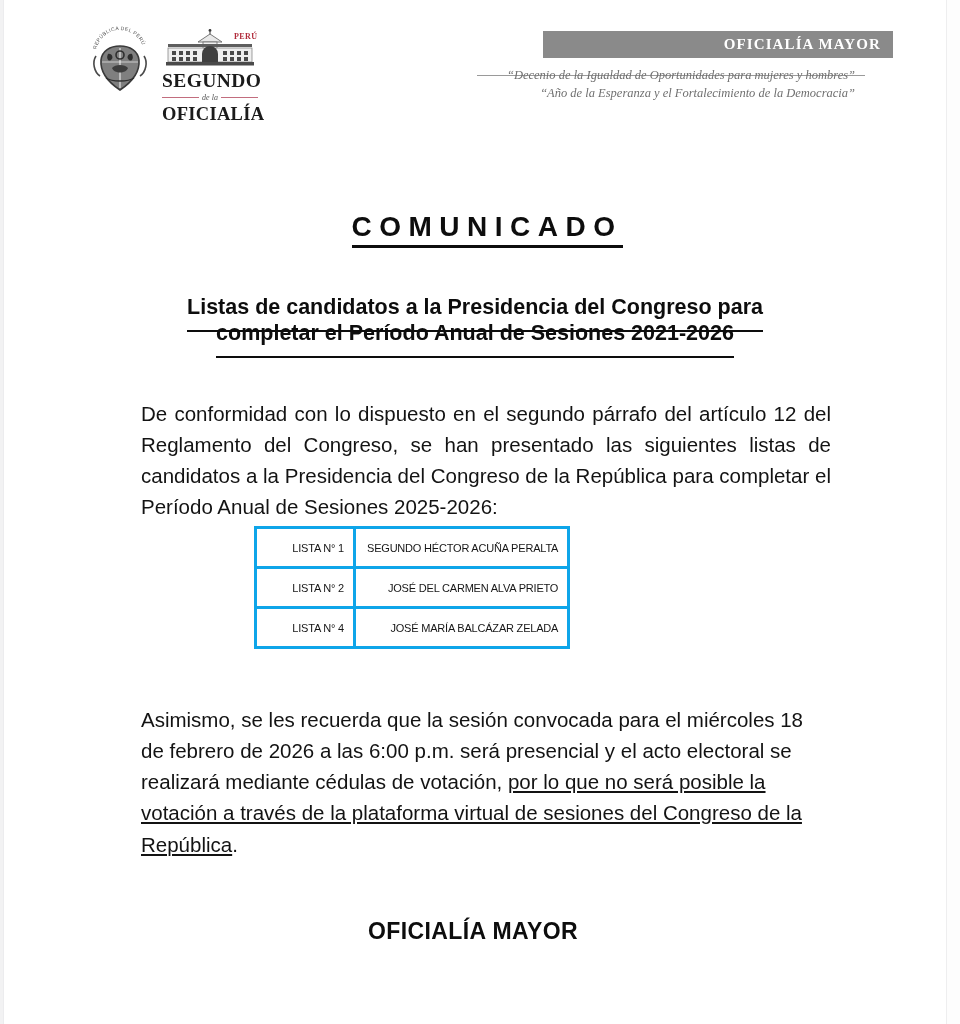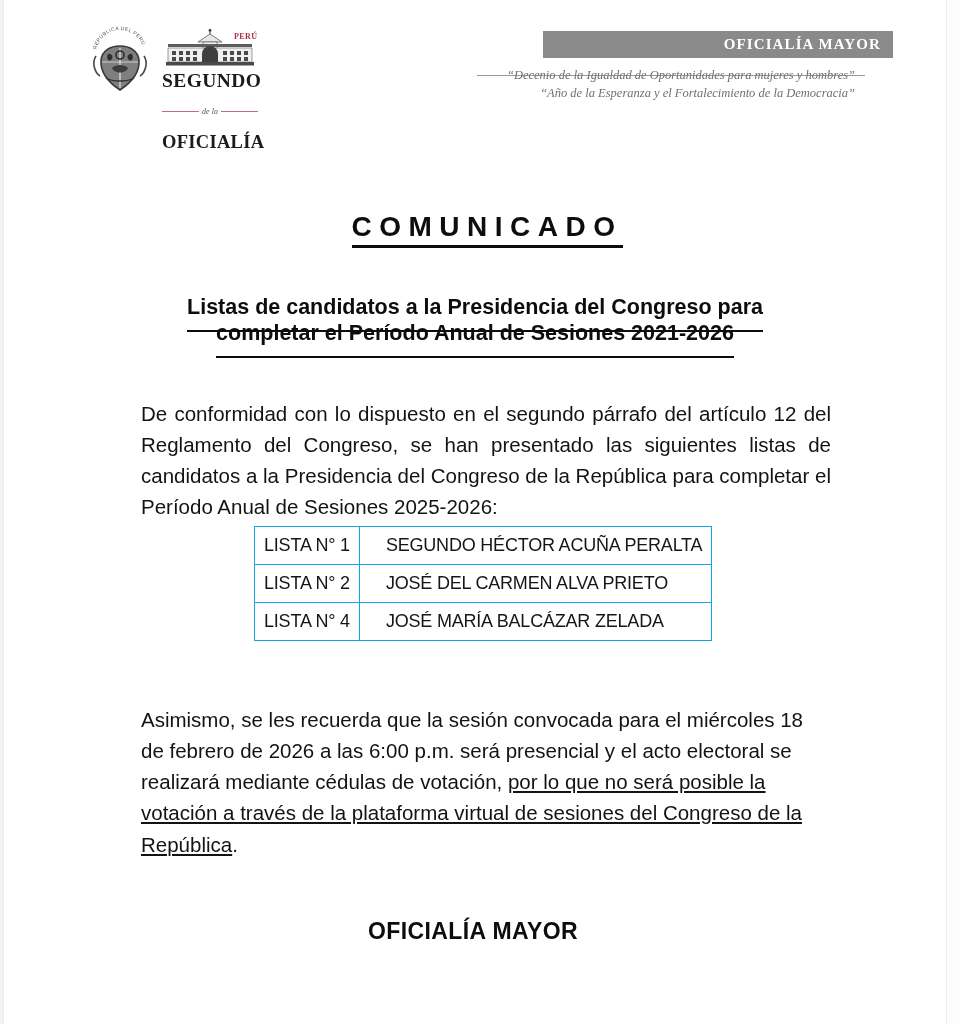--- a/index.html
+++ b/index.html
@@ -80,21 +80,21 @@
     letter-spacing: 0.4px;
     color: #1b1b1b;
     text-align: center;
     line-height: 1;
     margin-top: 1px;
   }
   .dela-row {
     display: flex;
     align-items: center;
     gap: 3px;
-    margin: 17px 0;
+    margin: 3px 0;
   }
   .dela-rule {
     flex: 1 1 auto;
     height: 1px;
     background: #c26d7e;
   }
   .dela-word {
     font-family: "Liberation Serif", serif;
     font-size: 8px;
     font-style: italic;
@@ -217,34 +217,35 @@
 
   
   .lists-table {
     position: absolute;
     left: 254px;
     top: 526px;
     border-collapse: collapse;
     font-family: "Liberation Sans", sans-serif;
   }
   .lists-table td {
-    border: 1px solid #0ea5e9;
+    border: 3px solid #0ea5e9;
     height: 37px;
     padding: 0 9px;
-    font-size: 18px;
+    font-size: 11px;
     color: #161616;
     white-space: nowrap;
     vertical-align: middle;
     letter-spacing: -0.2px;
+    text-align: right;
   }
   .lists-table td.col-label {
     width: 78px;
   }
   .lists-table td.col-name {
-    padding-left: 26px;
+    padding-left: 11px;
   }
 
   
   .footer {
     position: absolute;
     left: 0;
     top: 918px;
     width: 946px;
     text-align: center;
   }

